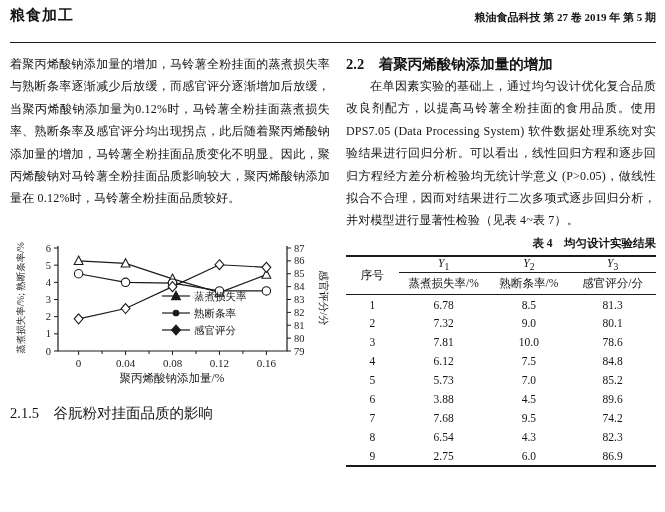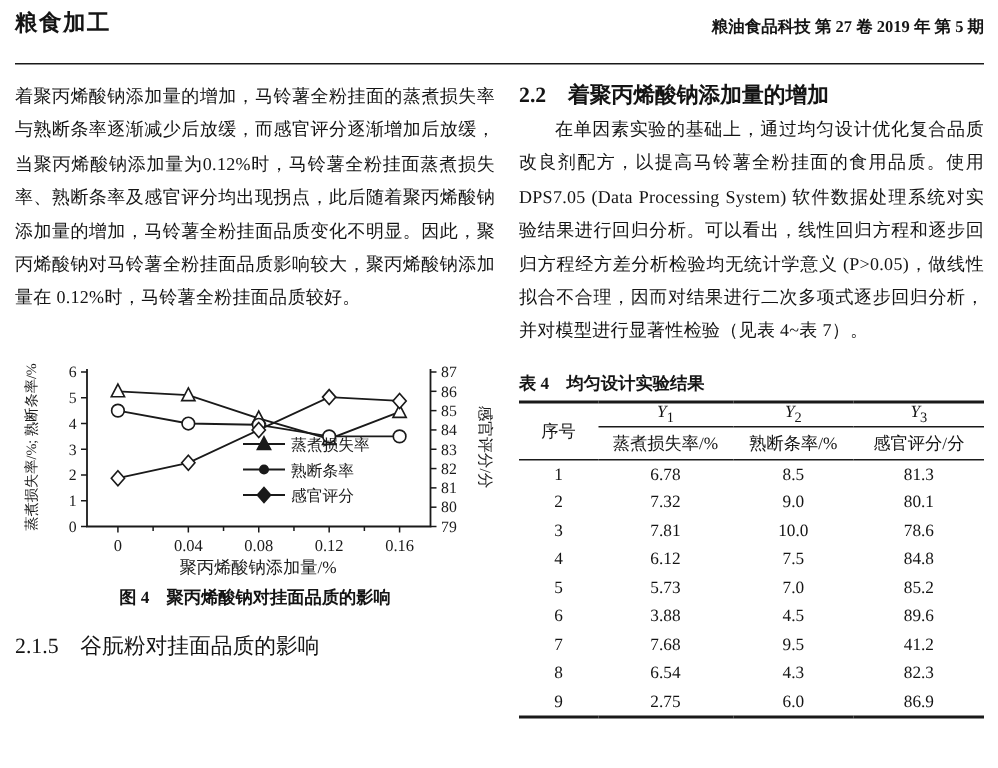--- a/index.html
+++ b/index.html
@@ -23,21 +23,21 @@
   .sec-head { font-size:14.5px; line-height:22px; }
   .sec-head .num { margin-right:1em; }
   .sec-head.bold { font-weight:bold; }
 
   
   figure.chart-fig { margin-top:24px; }
   .fig-caption { text-align:center; font-weight:bold; font-size:11.5px; margin-top:2px; }
   .h215 { margin-top:14px; }
 
   
-  .tbl-caption { text-align:left; font-weight:bold; font-size:11.5px; margin-top:16px; }
+  .tbl-caption { text-align:right; font-weight:bold; font-size:11.5px; margin-top:4px; }
   table.utable { width:100%; border-collapse:collapse; margin-top:4px; text-align:center;
     font-size:11.5px; border-top:2px solid #1a1a1a; border-bottom:2px solid #1a1a1a; }
   table.utable th { font-weight:normal; }
   table.utable thead tr.r2 th { border-bottom:1.2px solid #1a1a1a; }
   th.seq { border-bottom:1.2px solid #1a1a1a; }
   th.ysym { border-bottom:0.8px solid #1a1a1a; height:17px; font-size:11.5px; }
   th.yname { height:22px; }
   table.utable td { height:19px; }
   col.c0 { width:17%; } col.c1 { width:29%; } col.c2 { width:26%; } col.c3 { width:28%; }
 </style>
@@ -129,21 +129,20 @@
             <line x1="152" y1="62" x2="180" y2="62" stroke="#1a1a1a" stroke-width="1.2"></line>
             <path d="M 166 57.2 L 170.4 65.6 L 161.6 65.6 Z" fill="#1a1a1a" stroke="#1a1a1a" stroke-width="1.1"></path>
             <text x="184" y="66" font-size="10.5" text-anchor="start" fill="#1a1a1a">蒸煮损失率</text>
             <line x1="152" y1="79" x2="180" y2="79" stroke="#1a1a1a" stroke-width="1.2"></line>
             <circle cx="166" cy="79" r="2.8" fill="#1a1a1a" stroke="#1a1a1a" stroke-width="1.1"></circle>
             <text x="184" y="83" font-size="10.5" text-anchor="start" fill="#1a1a1a">熟断条率</text>
             <line x1="152" y1="96" x2="180" y2="96" stroke="#1a1a1a" stroke-width="1.2"></line>
             <path d="M 166 91 L 170.4 96 L 166 101 L 161.6 96 Z" fill="#1a1a1a" stroke="#1a1a1a" stroke-width="1.1"></path>
             <text x="184" y="100" font-size="10.5" text-anchor="start" fill="#1a1a1a">感官评分</text>
           </svg>
-        <figcaption class="fig-caption">图 4　聚丙烯酸钠对挂面品质的影响</figcaption>
       </figure>
 
       <div class="sec-head h215">
         <span class="num">2.1.5</span><span>谷朊粉对挂面品质的影响</span>
       </div>
     </div>
 
     <div class="col">
       <div class="sec-head bold">
         <span class="num">2.2</span><span>着聚丙烯酸钠添加量的增加</span>
@@ -205,21 +204,21 @@
             <tr>
               <td>6</td>
               <td>3.88</td>
               <td>4.5</td>
               <td>89.6</td>
             </tr>
             <tr>
               <td>7</td>
               <td>7.68</td>
               <td>9.5</td>
-              <td>41.2</td>
+              <td>74.2</td>
             </tr>
             <tr>
               <td>8</td>
               <td>6.54</td>
               <td>4.3</td>
               <td>82.3</td>
             </tr>
             <tr>
               <td>9</td>
               <td>2.75</td>

